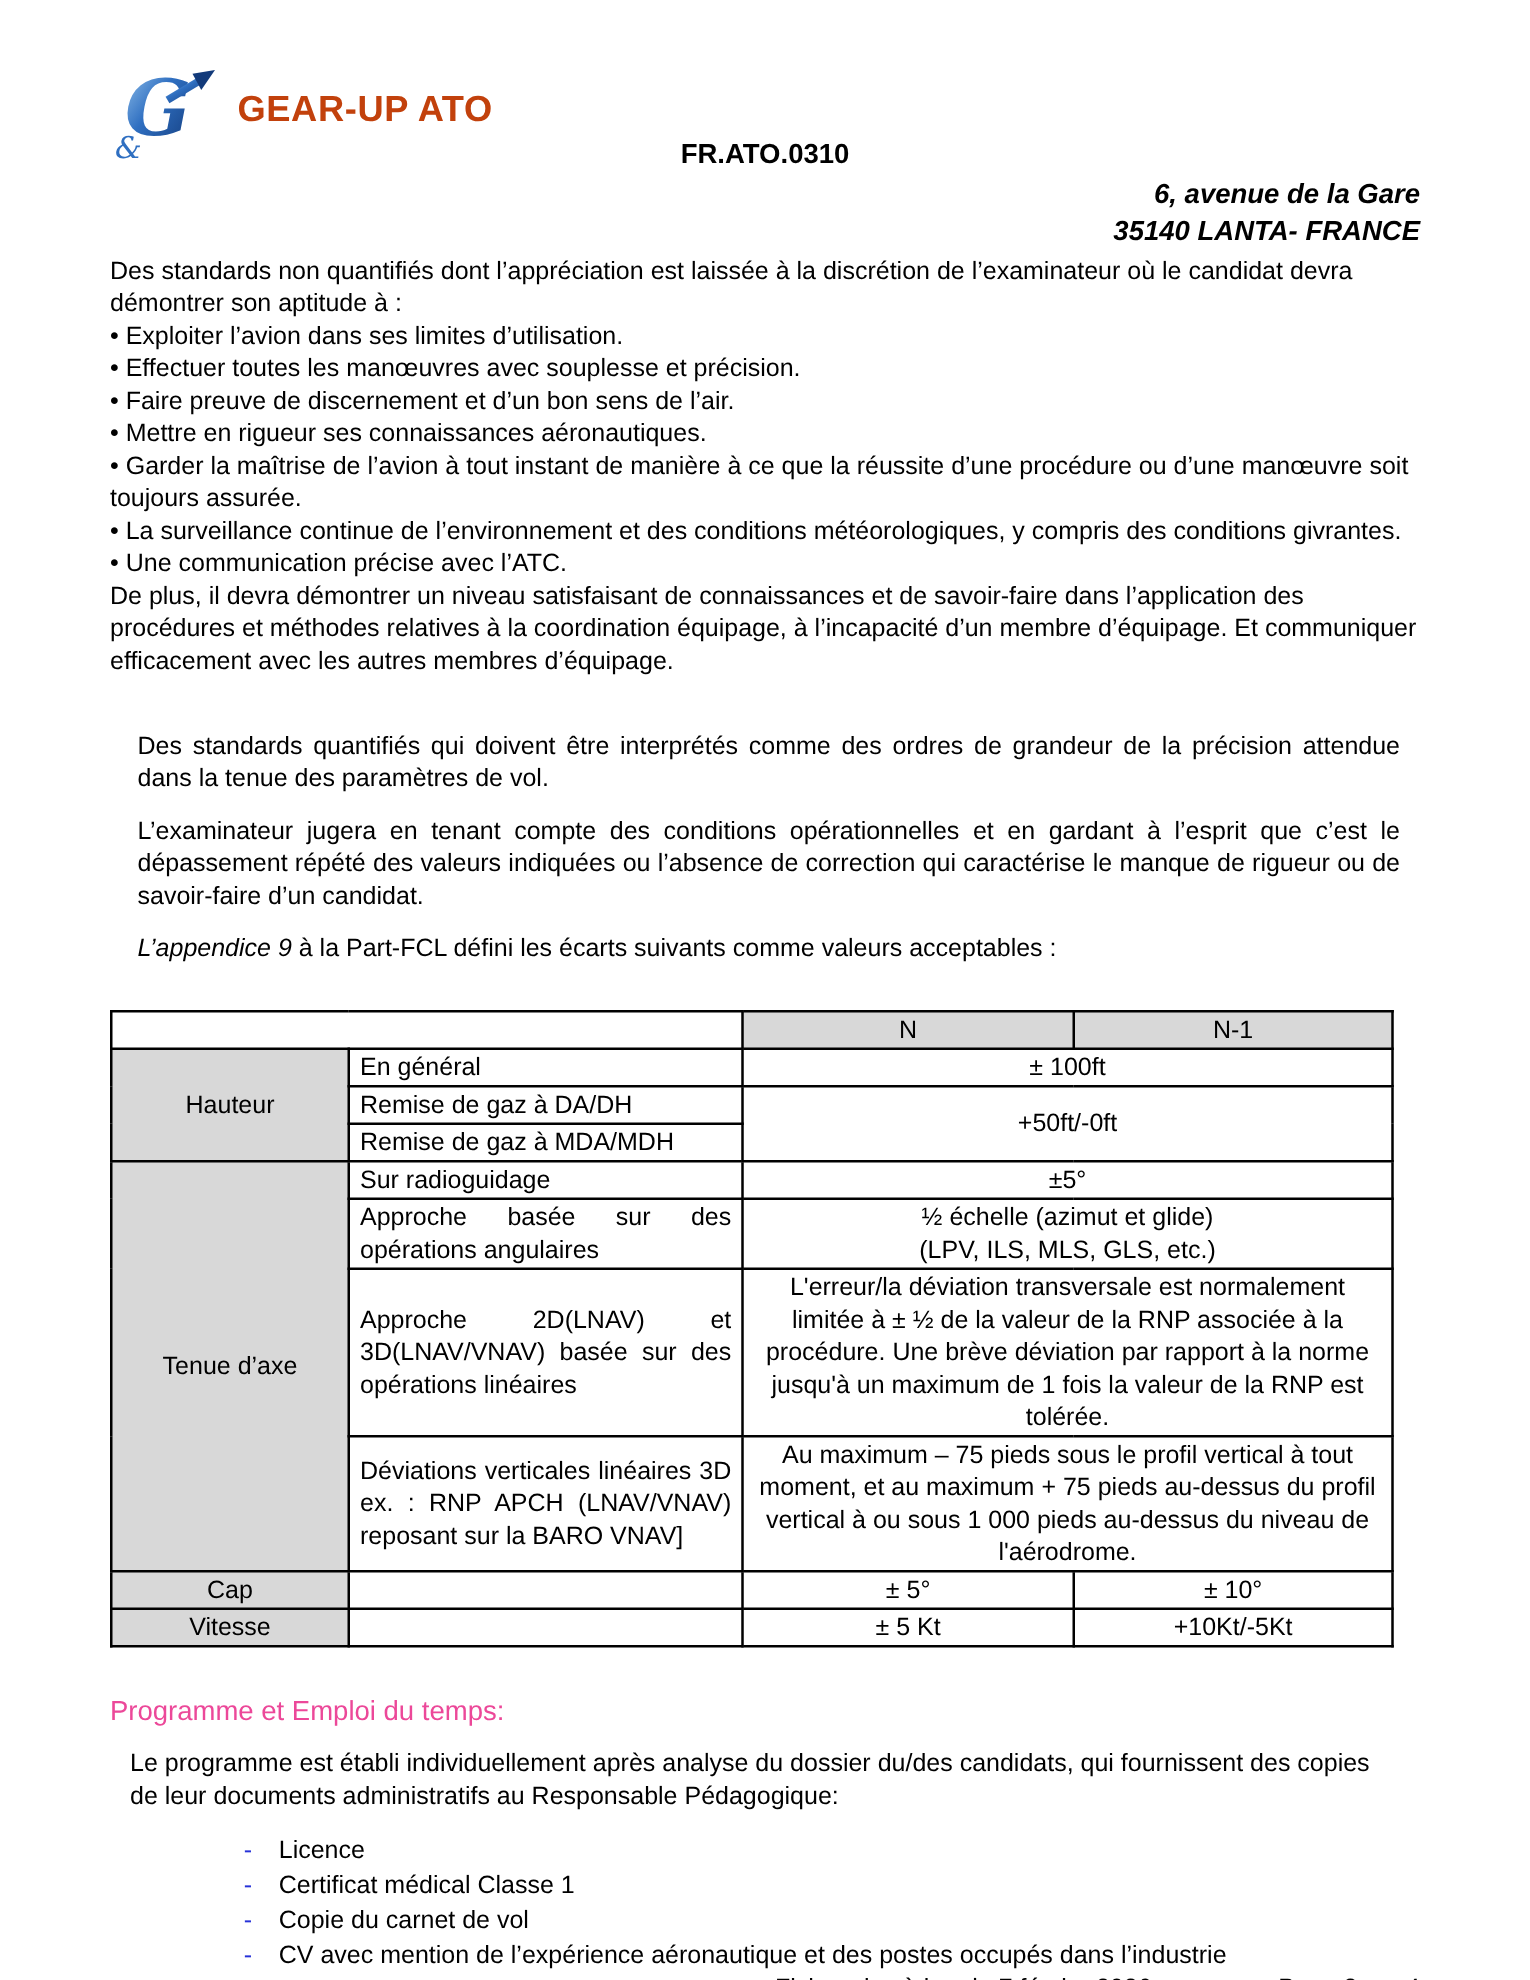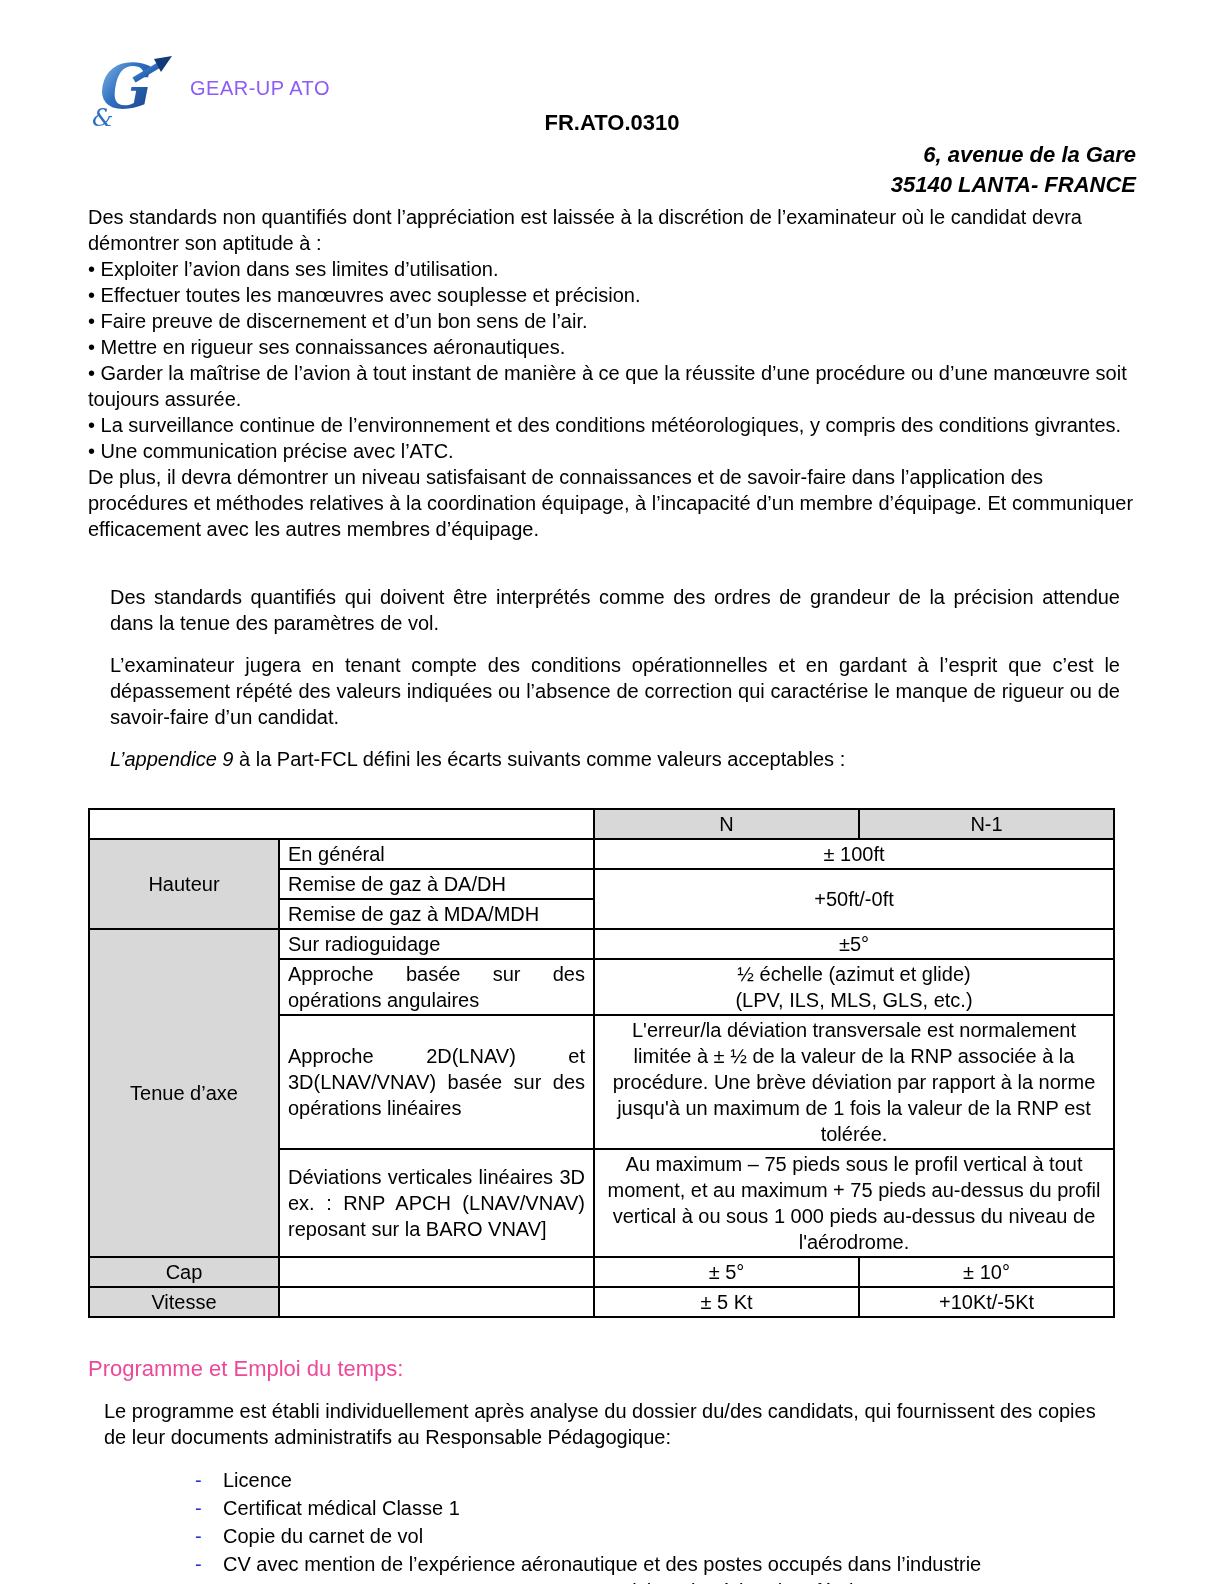--- a/index.html
+++ b/index.html
@@ -16,21 +16,21 @@
     line-height: 26px;
     display: flex;
     flex-direction: column;
     overflow: hidden;
   }
   p { margin: 16px; }
 
   
   .hdr { position: relative; height: 168px; flex: none; }
   .logo { position: absolute; left: 2px; top: 10px; display: flex; align-items: center; gap: 8px; }
-  .logo-text { font-size: 20px; font-weight: normal; color: #8b5cf6; letter-spacing: 0.5px; }
+  .logo-text { font-size: 29px; font-weight: bold; color: #c2410c; letter-spacing: 0.5px; }
   .doc-ref { position: absolute; left: 0; right: 0; top: 74px; text-align: center; font-weight: bold; font-size: 22px; }
   .address { position: absolute; right: 0; top: 104px; text-align: right; font-weight: bold; font-style: italic; font-size: 22px; line-height: 30px; }
 
   
   .intro p { margin: 0; }
 
   
   .quantified { margin-top: 26px; padding-left: 6px; text-align: justify; }
   .italic { font-style: italic; }
 

